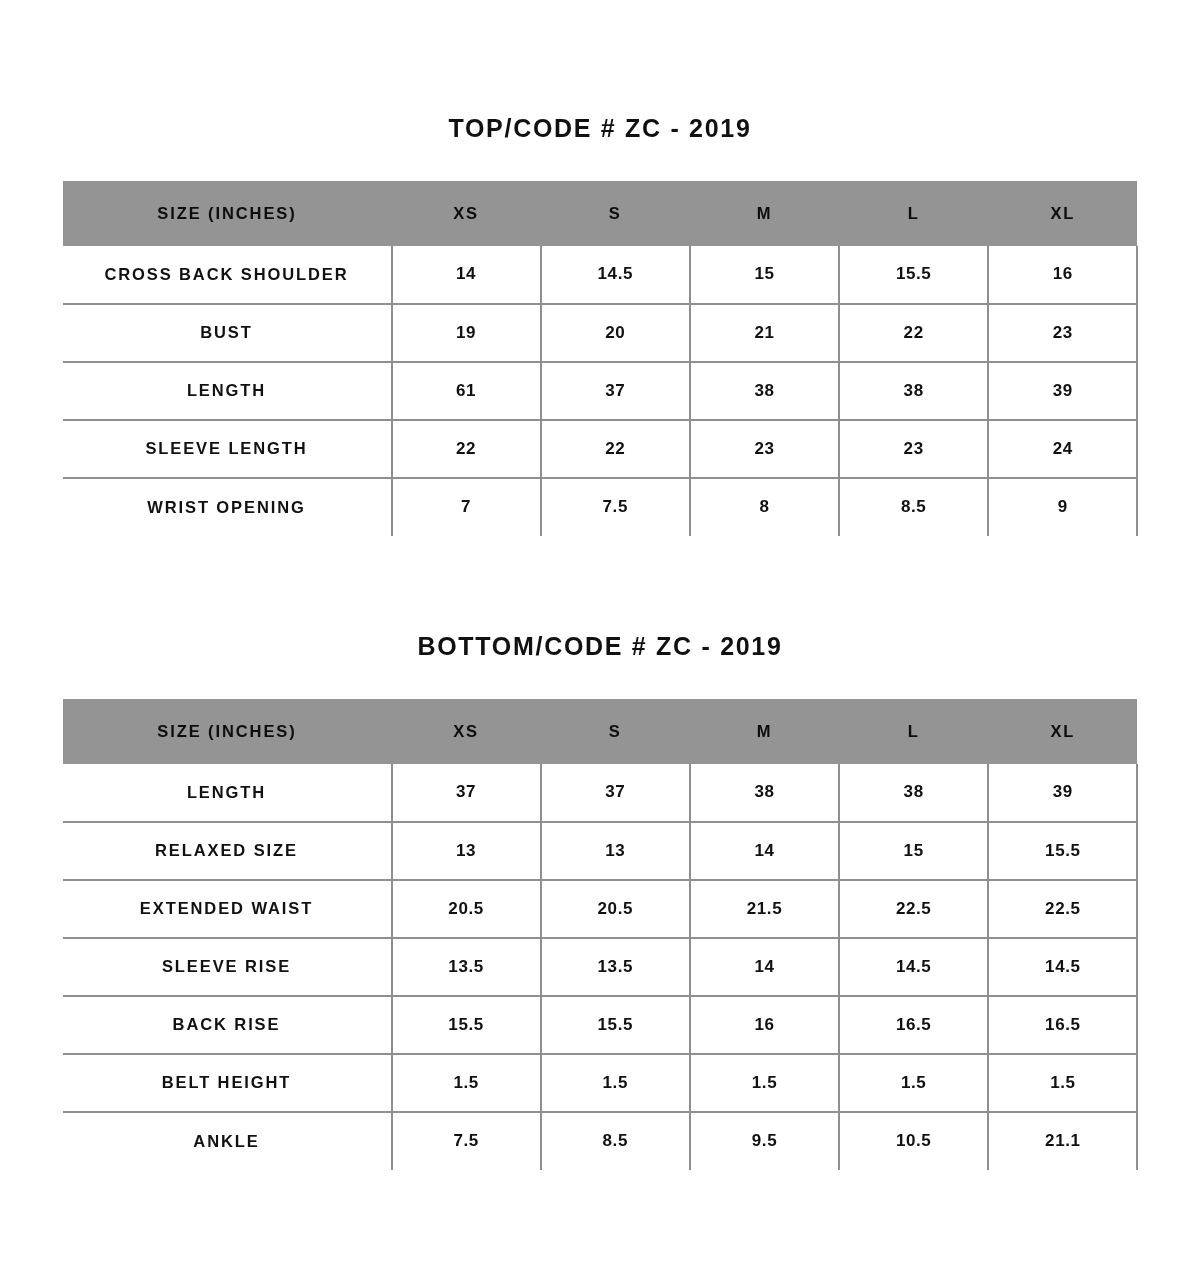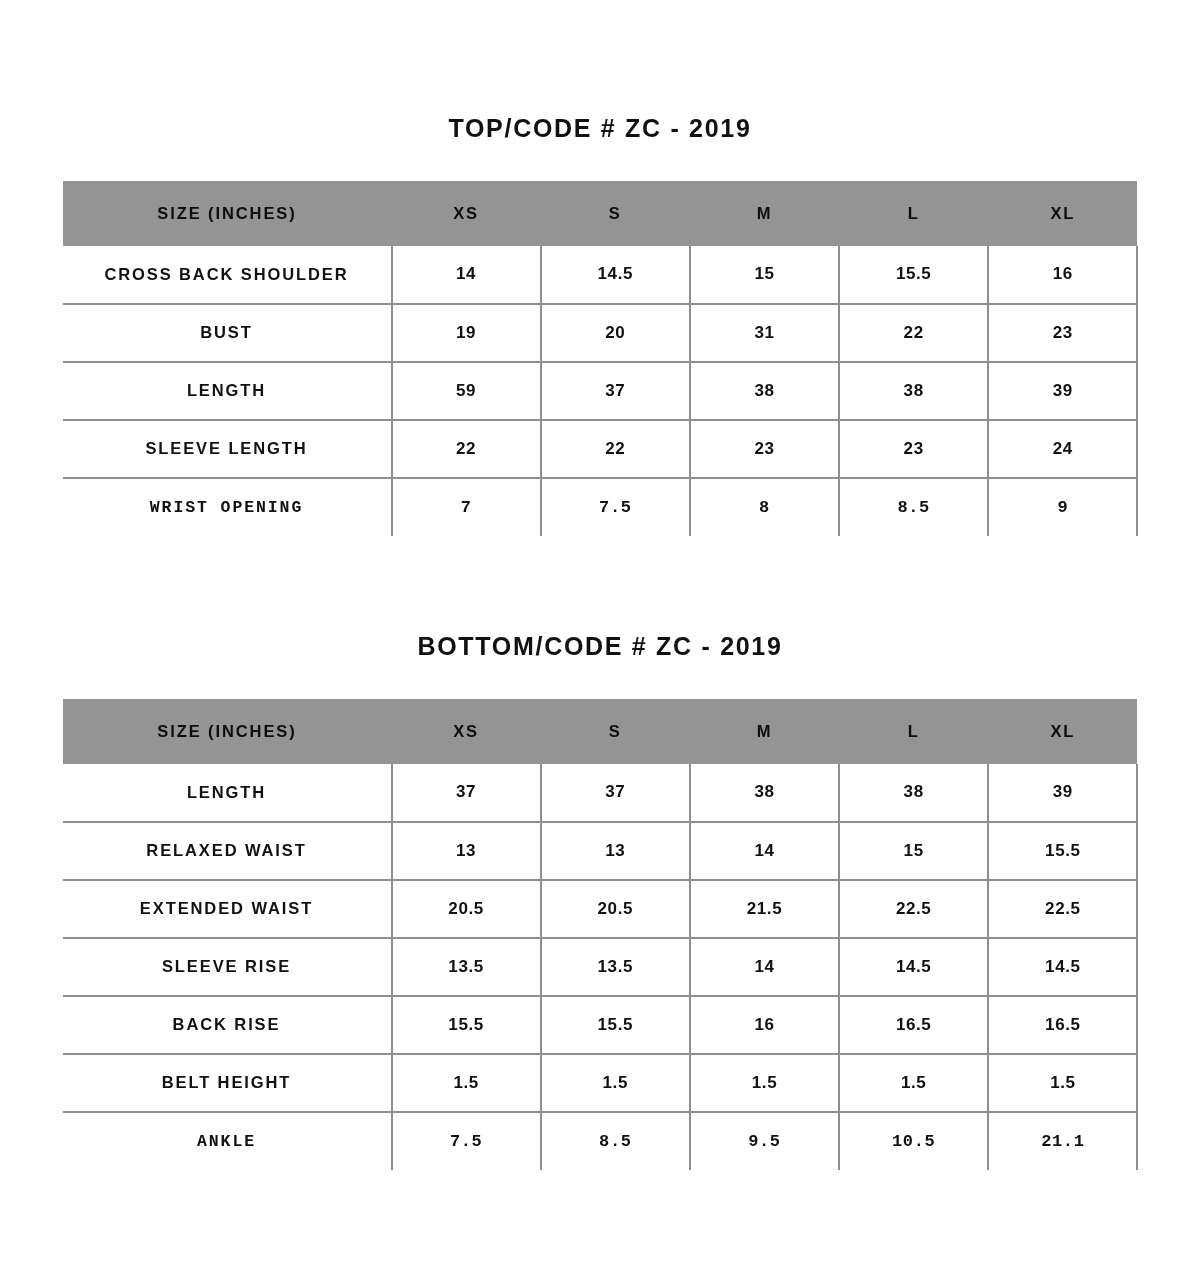--- a/index.html
+++ b/index.html
@@ -85,21 +85,21 @@
   }
   table.size-table tbody td.num {
     font-size: 17px;
     letter-spacing: 0.6px;
     font-weight: bold;
   }
 
   
   table.size-table tbody tr:first-child td { border-top: none; }
   
-  table.size-table tbody tr:last-child td { border-bottom: none; font-family: Liberation Mono, monospace; }
+  table.size-table tbody tr:last-child td { border-bottom: none; }
 </style>
 </head>
 <body>
 
 <div class="page">
 
   <section class="chart-block top">
     <h1 class="chart-title">TOP/CODE # ZC - 2019</h1>
     <div class="table-wrap">
       <table class="size-table">
@@ -127,27 +127,27 @@
             <td class="num">14</td>
             <td class="num">14.5</td>
             <td class="num">15</td>
             <td class="num">15.5</td>
             <td class="num">16</td>
           </tr>
           <tr>
             <td class="row-label">BUST</td>
             <td class="num">19</td>
             <td class="num">20</td>
-            <td class="num">31</td>
+            <td class="num">21</td>
             <td class="num">22</td>
             <td class="num">23</td>
           </tr>
           <tr>
             <td class="row-label">LENGTH</td>
-            <td class="num">59</td>
+            <td class="num">61</td>
             <td class="num">37</td>
             <td class="num">38</td>
             <td class="num">38</td>
             <td class="num">39</td>
           </tr>
           <tr>
             <td class="row-label">SLEEVE LENGTH</td>
             <td class="num">22</td>
             <td class="num">22</td>
             <td class="num">23</td>
@@ -192,21 +192,21 @@
         <tbody>
           <tr>
             <td class="row-label">LENGTH</td>
             <td class="num">37</td>
             <td class="num">37</td>
             <td class="num">38</td>
             <td class="num">38</td>
             <td class="num">39</td>
           </tr>
           <tr>
-            <td class="row-label">RELAXED WAIST</td>
+            <td class="row-label">RELAXED SIZE</td>
             <td class="num">13</td>
             <td class="num">13</td>
             <td class="num">14</td>
             <td class="num">15</td>
             <td class="num">15.5</td>
           </tr>
           <tr>
             <td class="row-label">EXTENDED WAIST</td>
             <td class="num">20.5</td>
             <td class="num">20.5</td>

